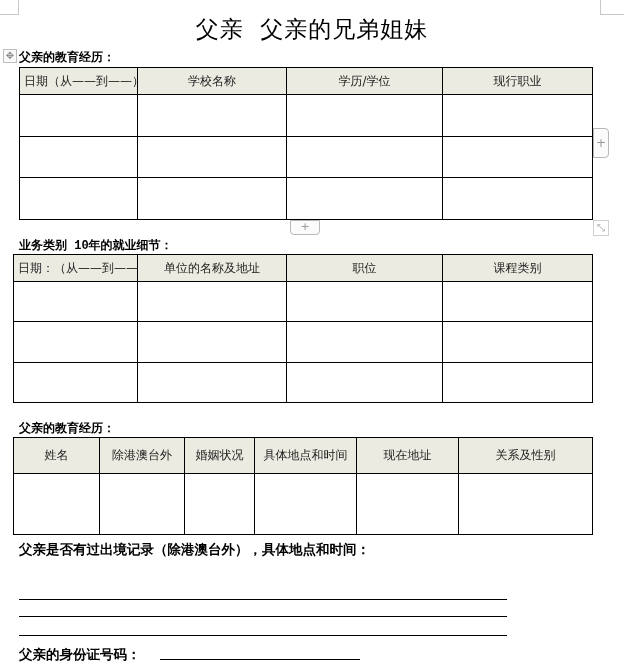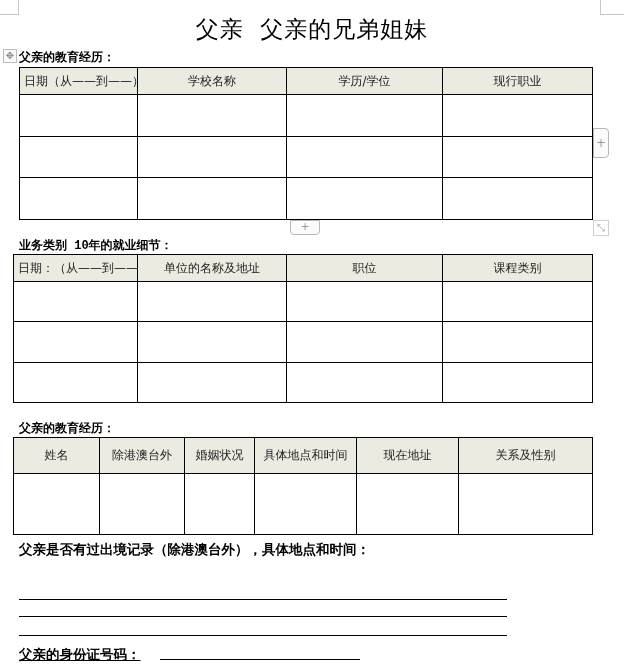--- a/index.html
+++ b/index.html
@@ -53,21 +53,21 @@
   }
   .question {
     left:19px; top:541px;
     font-family:"DejaVu Serif", "Liberation Serif", serif;
     font-weight:bold; font-size:13.5px; white-space:nowrap;
   }
   .fill-line { left:19px; width:488px; height:0; border-top:1px solid #000; }
   .id-label {
     left:19px; top:646px;
     font-family:"DejaVu Serif", "Liberation Serif", serif;
-    font-weight:bold; font-size:13.5px; white-space:nowrap;text-decoration:underline;
+    font-weight:bold; font-size:13.5px; white-space:nowrap;
   }
   .id-line { left:160px; top:659px; width:200px; height:0; border-top:1px solid #000; }
 </style>
 </head>
 <body>
 
 <div class="abs corner-tl"></div>
 <div class="abs corner-tr"></div>
 
 <div class="abs title">父亲  父亲的兄弟姐妹</div>

